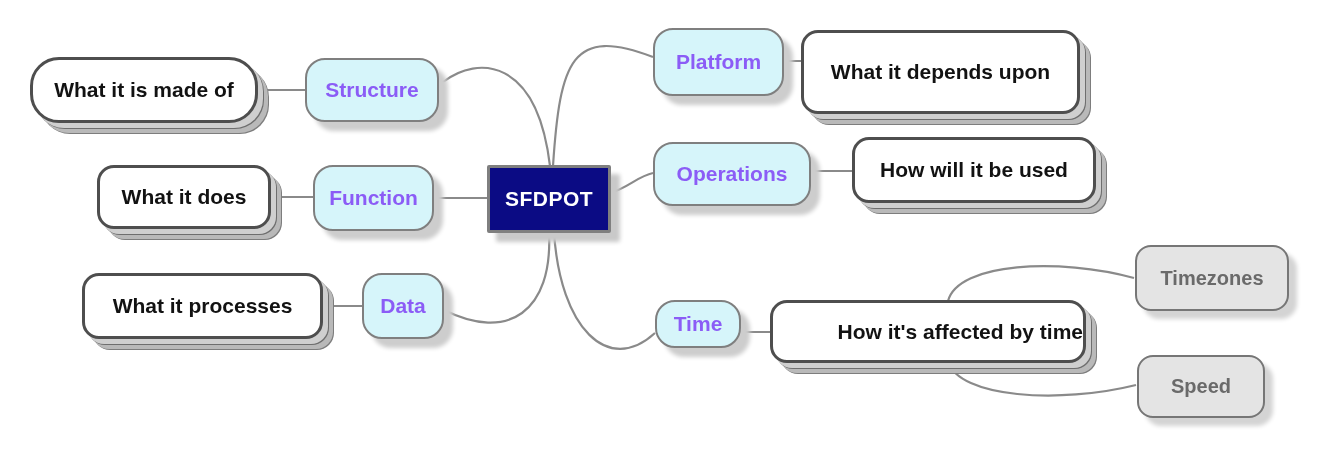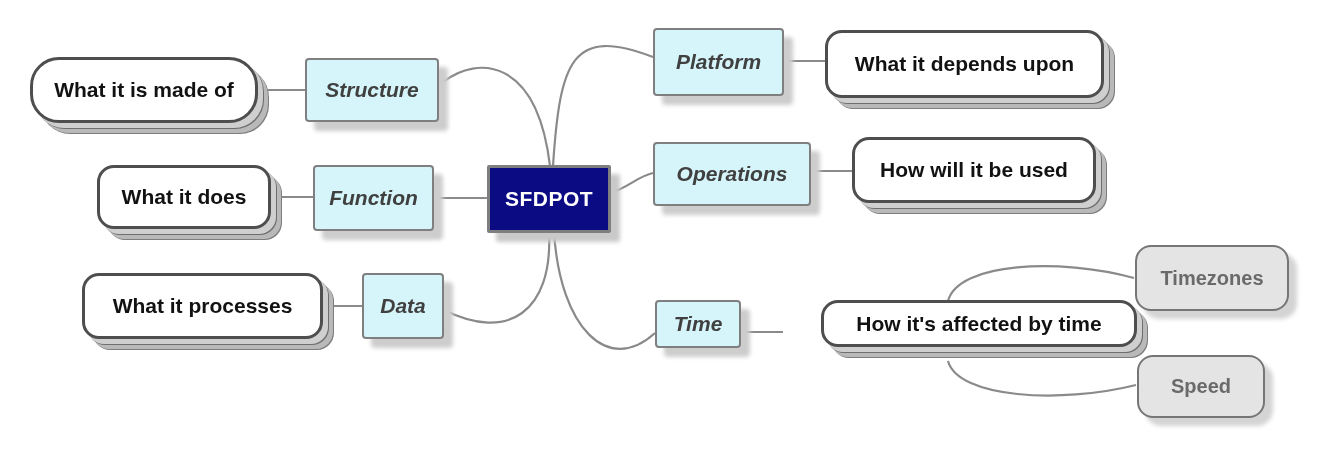--- a/index.html
+++ b/index.html
@@ -19,24 +19,23 @@
   .node span{pointer-events:none;}
 
   
   .node-white{
     background:#ffffff;border:3px solid #4e4e4e;border-radius:17px;
     color:#121212;font-size:21px;
     box-shadow:5px 5px 0 #cfcfcf,6px 6px 0 #6e6e6e,10px 10px 0 #b9b9b9,11px 11px 0 #7d7d7d;
   }
   
   .node-cyan{
-    background:#d6f5fa;border:2.5px solid #7f7f7f;border-radius:4px;
-    color:#404040;font-size:21px;
+    background:#d6f5fa;border:2.5px solid #7f7f7f;border-radius:20px;
+    color:#8b5cf6;font-size:21px;
     box-shadow:9px 9px 4px #cdcdcd;
-    font-style:italic;
   }
   
   .node-center{
     background:#0b0b84;border:3px solid #7f7f7f;border-radius:2px;
     color:#ffffff;font-size:21px;letter-spacing:.5px;
     box-shadow:9px 9px 4px #c9c9c9;
   }
   
   .node-gray{
     background:#e4e4e4;border:2.5px solid #767676;border-radius:16px;
@@ -45,25 +44,25 @@
   }
 
   .n-made      {left:30px;  top:57px;  width:228px; height:66px;border-radius:29px;}
   .n-structure {left:305px; top:58px;  width:134px; height:64px;}
   .n-does      {left:97px;  top:165px; width:174px; height:64px;}
   .n-function  {left:313px; top:165px; width:121px; height:66px;}
   .n-sfdpot    {left:487px; top:165px; width:124px; height:68px;}
   .n-processes {left:82px;  top:273px; width:241px; height:66px;}
   .n-data      {left:362px; top:273px; width:82px;  height:66px;}
   .n-platform  {left:653px; top:28px;  width:131px; height:68px;}
-  .n-depends   {left:825px; top:30px;  width:279px; height:68px;}
+  .n-depends   {left:801px; top:30px;  width:279px; height:84px;}
   .n-operations{left:653px; top:142px; width:158px; height:64px;}
   .n-used      {left:852px; top:137px; width:244px; height:66px;}
   .n-time      {left:655px; top:300px; width:86px;  height:48px;}
-  .n-affected  {left:821px; top:300px; width:316px; height:47px;}
+  .n-affected  {left:770px; top:300px; width:316px; height:63px;justify-content:flex-end;}
   .n-timezones {left:1135px;top:245px; width:154px; height:66px;}
   .n-speed     {left:1137px;top:355px; width:128px; height:63px;}
 </style>
 </head>
 <body>
 
 <svg id="connector-layer" width="1320" height="450" viewBox="0 0 1320 450">
   <path class="connector" d="M 258 90 L 305 90"></path>
   <path class="connector" d="M 271 197 L 313 197"></path>
   <path class="connector" d="M 323 306 L 362 306"></path>

